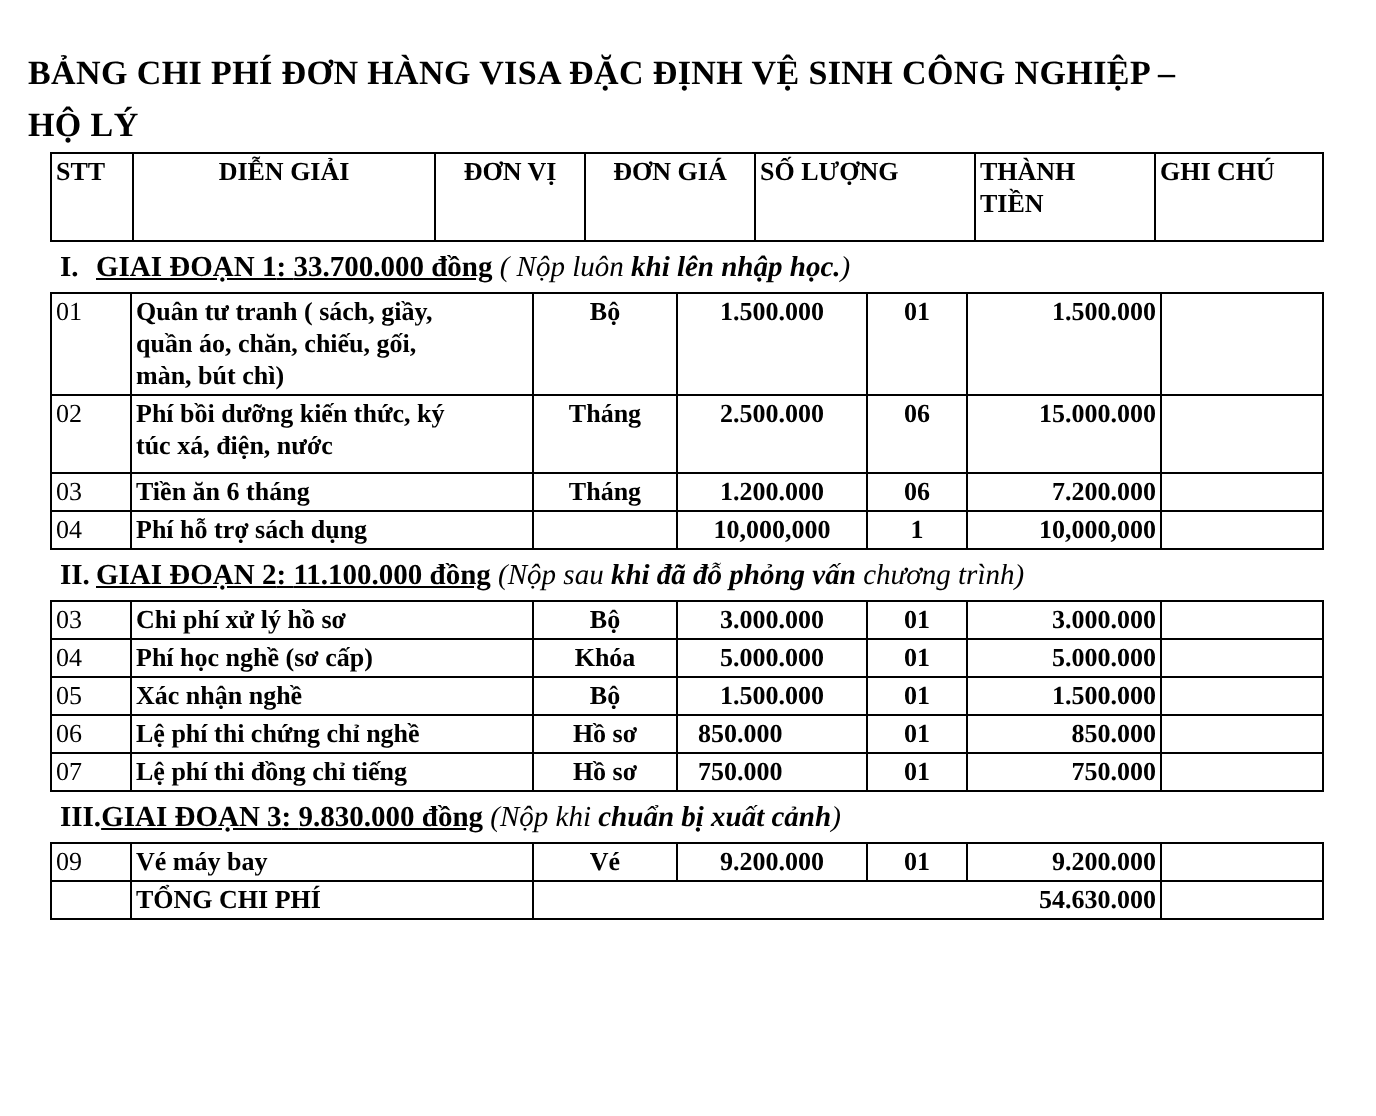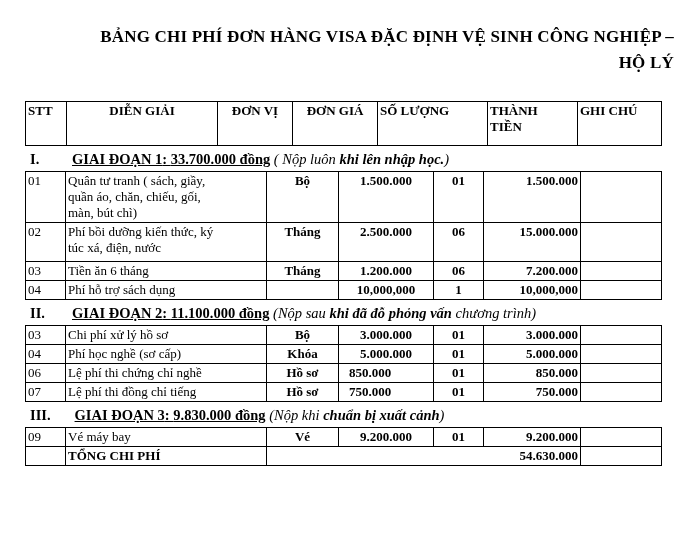--- a/index.html
+++ b/index.html
@@ -3,47 +3,47 @@
 <meta charset="utf-8">
 <style>
   html, body { margin:0; padding:0; }
   body {
     width:688px; height:558px; background:#ffffff; color:#000000;
     font-family:"Liberation Serif","DejaVu Serif",serif;
     overflow:hidden;
   }
   .title {
     margin:24px 14px 0 14px;
-    text-align:right; font-weight:bold; font-size:17px; line-height:26px;
+    text-align:left; font-weight:bold; font-size:17px; line-height:26px;
     letter-spacing:0.2px;
   }
   .tbl {
     border-collapse:collapse; table-layout:fixed;
     width:636px; margin-left:25px; font-size:13px;
   }
-  .header-tbl { margin-top:25px; }
+  .header-tbl { }
   .tbl th, .tbl td {
     border:1px solid #000; vertical-align:top;
     padding:1px 2px; line-height:16px; overflow:hidden;
   }
   .tbl th { font-weight:bold; white-space:pre-line; height:41px; }
   .h-left  { text-align:left; padding-left:5px; }
   .h-center{ text-align:center; }
   .h-stt   { text-align:left; padding-left:6px; }
 
   .section-heading { margin:4px 0 2px 30px; font-size:14.5px; line-height:19px; }
   .numeral    { font-weight:bold; display:inline-block; min-width:18px; }
-  .sec-title  { font-weight:bold; text-decoration:underline;margin-left:24px; }
+  .sec-title  { font-weight:bold; text-decoration:underline; }
   .sec-colon  { font-weight:bold; text-decoration:underline; }
   .sec-amount { font-weight:bold; text-decoration:underline; }
   .note       { font-style:italic; }
   .note-bold  { font-style:italic; font-weight:bold; }
 
   .c-stt    { padding-left:6px; }
-  .c-desc   { padding-left:5px; white-space:pre-line; }
+  .c-desc   { padding-left:5px; white-space:pre-line;font-weight:bold; }
   .c-unit   { text-align:center; font-weight:bold; }
   .c-price  { text-align:center; font-weight:bold; }
   .c-price.left { text-align:left; padding-left:10px; }
   .c-qty    { text-align:center; font-weight:bold; }
   .c-amount { text-align:right; font-weight:bold; padding-right:6px; }
   .c-note   { }
   .total-label  { font-weight:bold; padding-left:5px; white-space:normal; }
   .total-amount { text-align:right; font-weight:bold; padding-right:6px; }
   .row1 td { height:48px; }
   .row2 td { height:36px; }
@@ -168,20 +168,29 @@
         <tr>
           <td class="c-stt">04</td>
           <td class="c-desc">Phí học nghề (sơ cấp)</td>
           <td class="c-unit">Khóa</td>
           <td class="c-price">5.000.000</td>
           <td class="c-qty">01</td>
           <td class="c-amount">5.000.000</td>
           <td class="c-note"></td>
         </tr>
         <tr>
+          <td class="c-stt">05</td>
+          <td class="c-desc">Xác nhận nghề</td>
+          <td class="c-unit">Bộ</td>
+          <td class="c-price">1.500.000</td>
+          <td class="c-qty">01</td>
+          <td class="c-amount">1.500.000</td>
+          <td class="c-note"></td>
+        </tr>
+        <tr>
           <td class="c-stt">06</td>
           <td class="c-desc">Lệ phí thi chứng chỉ nghề</td>
           <td class="c-unit">Hồ sơ</td>
           <td class="c-price left">850.000</td>
           <td class="c-qty">01</td>
           <td class="c-amount">850.000</td>
           <td class="c-note"></td>
         </tr>
         <tr>
           <td class="c-stt">07</td>

